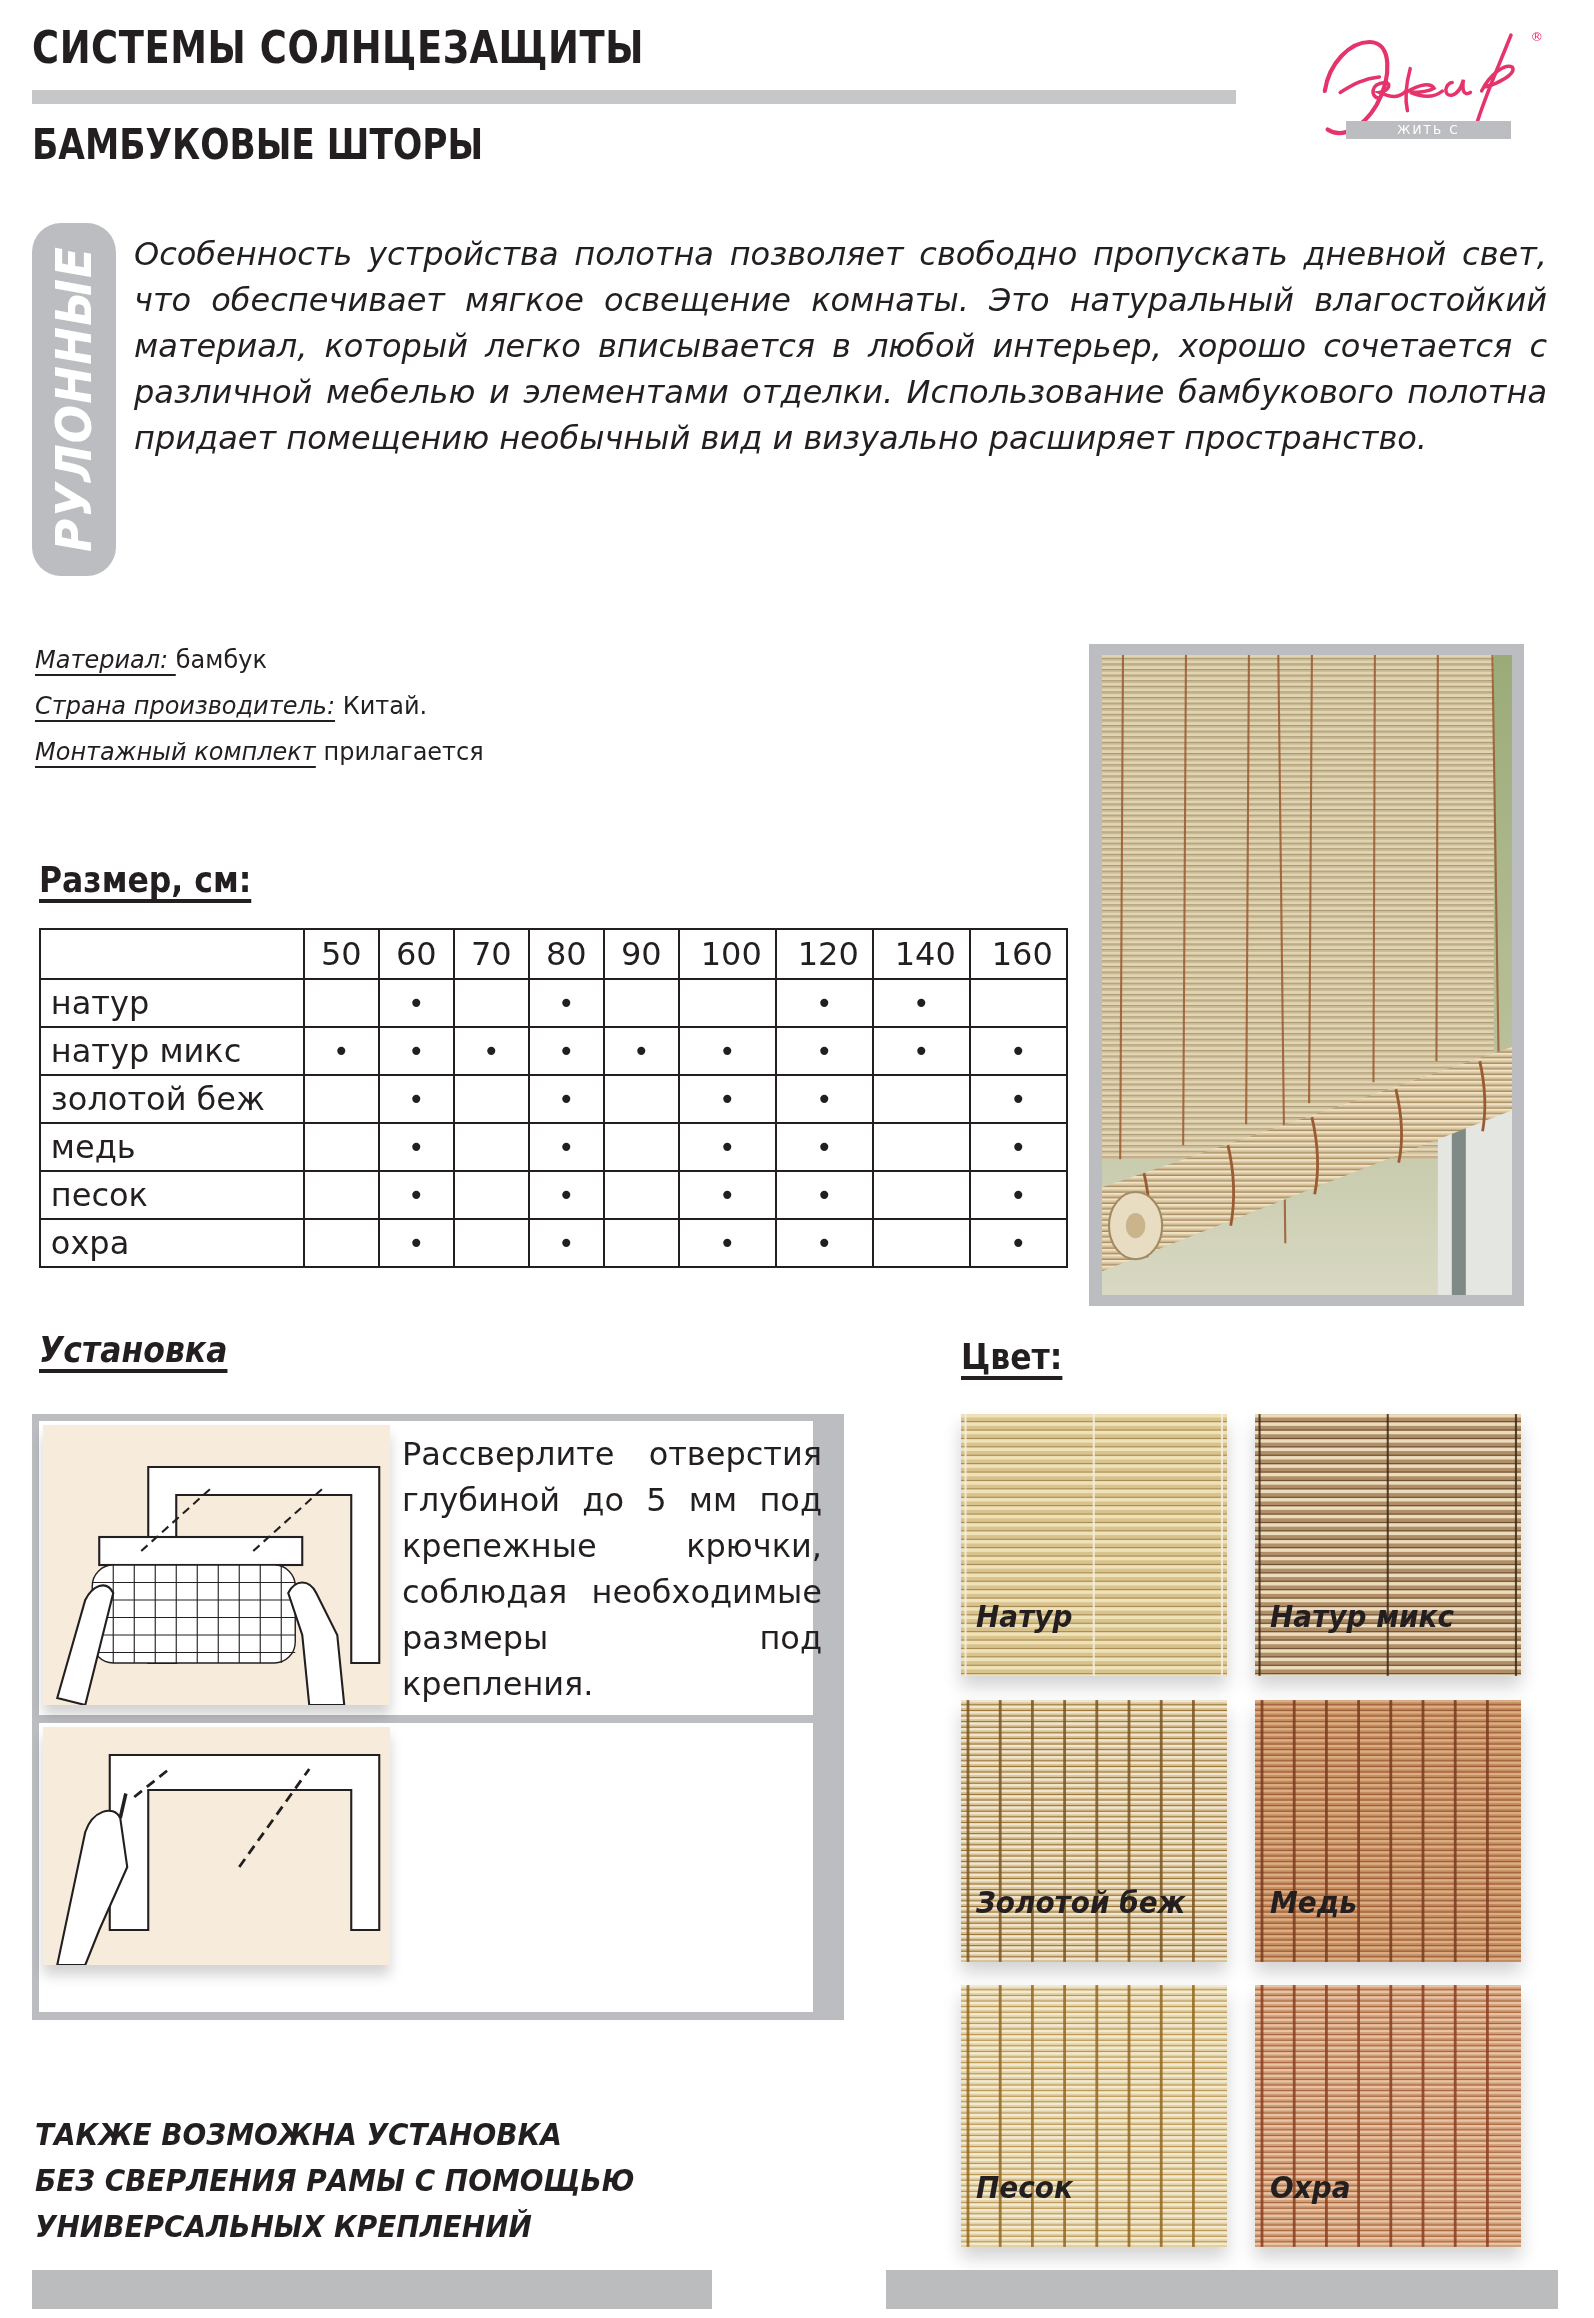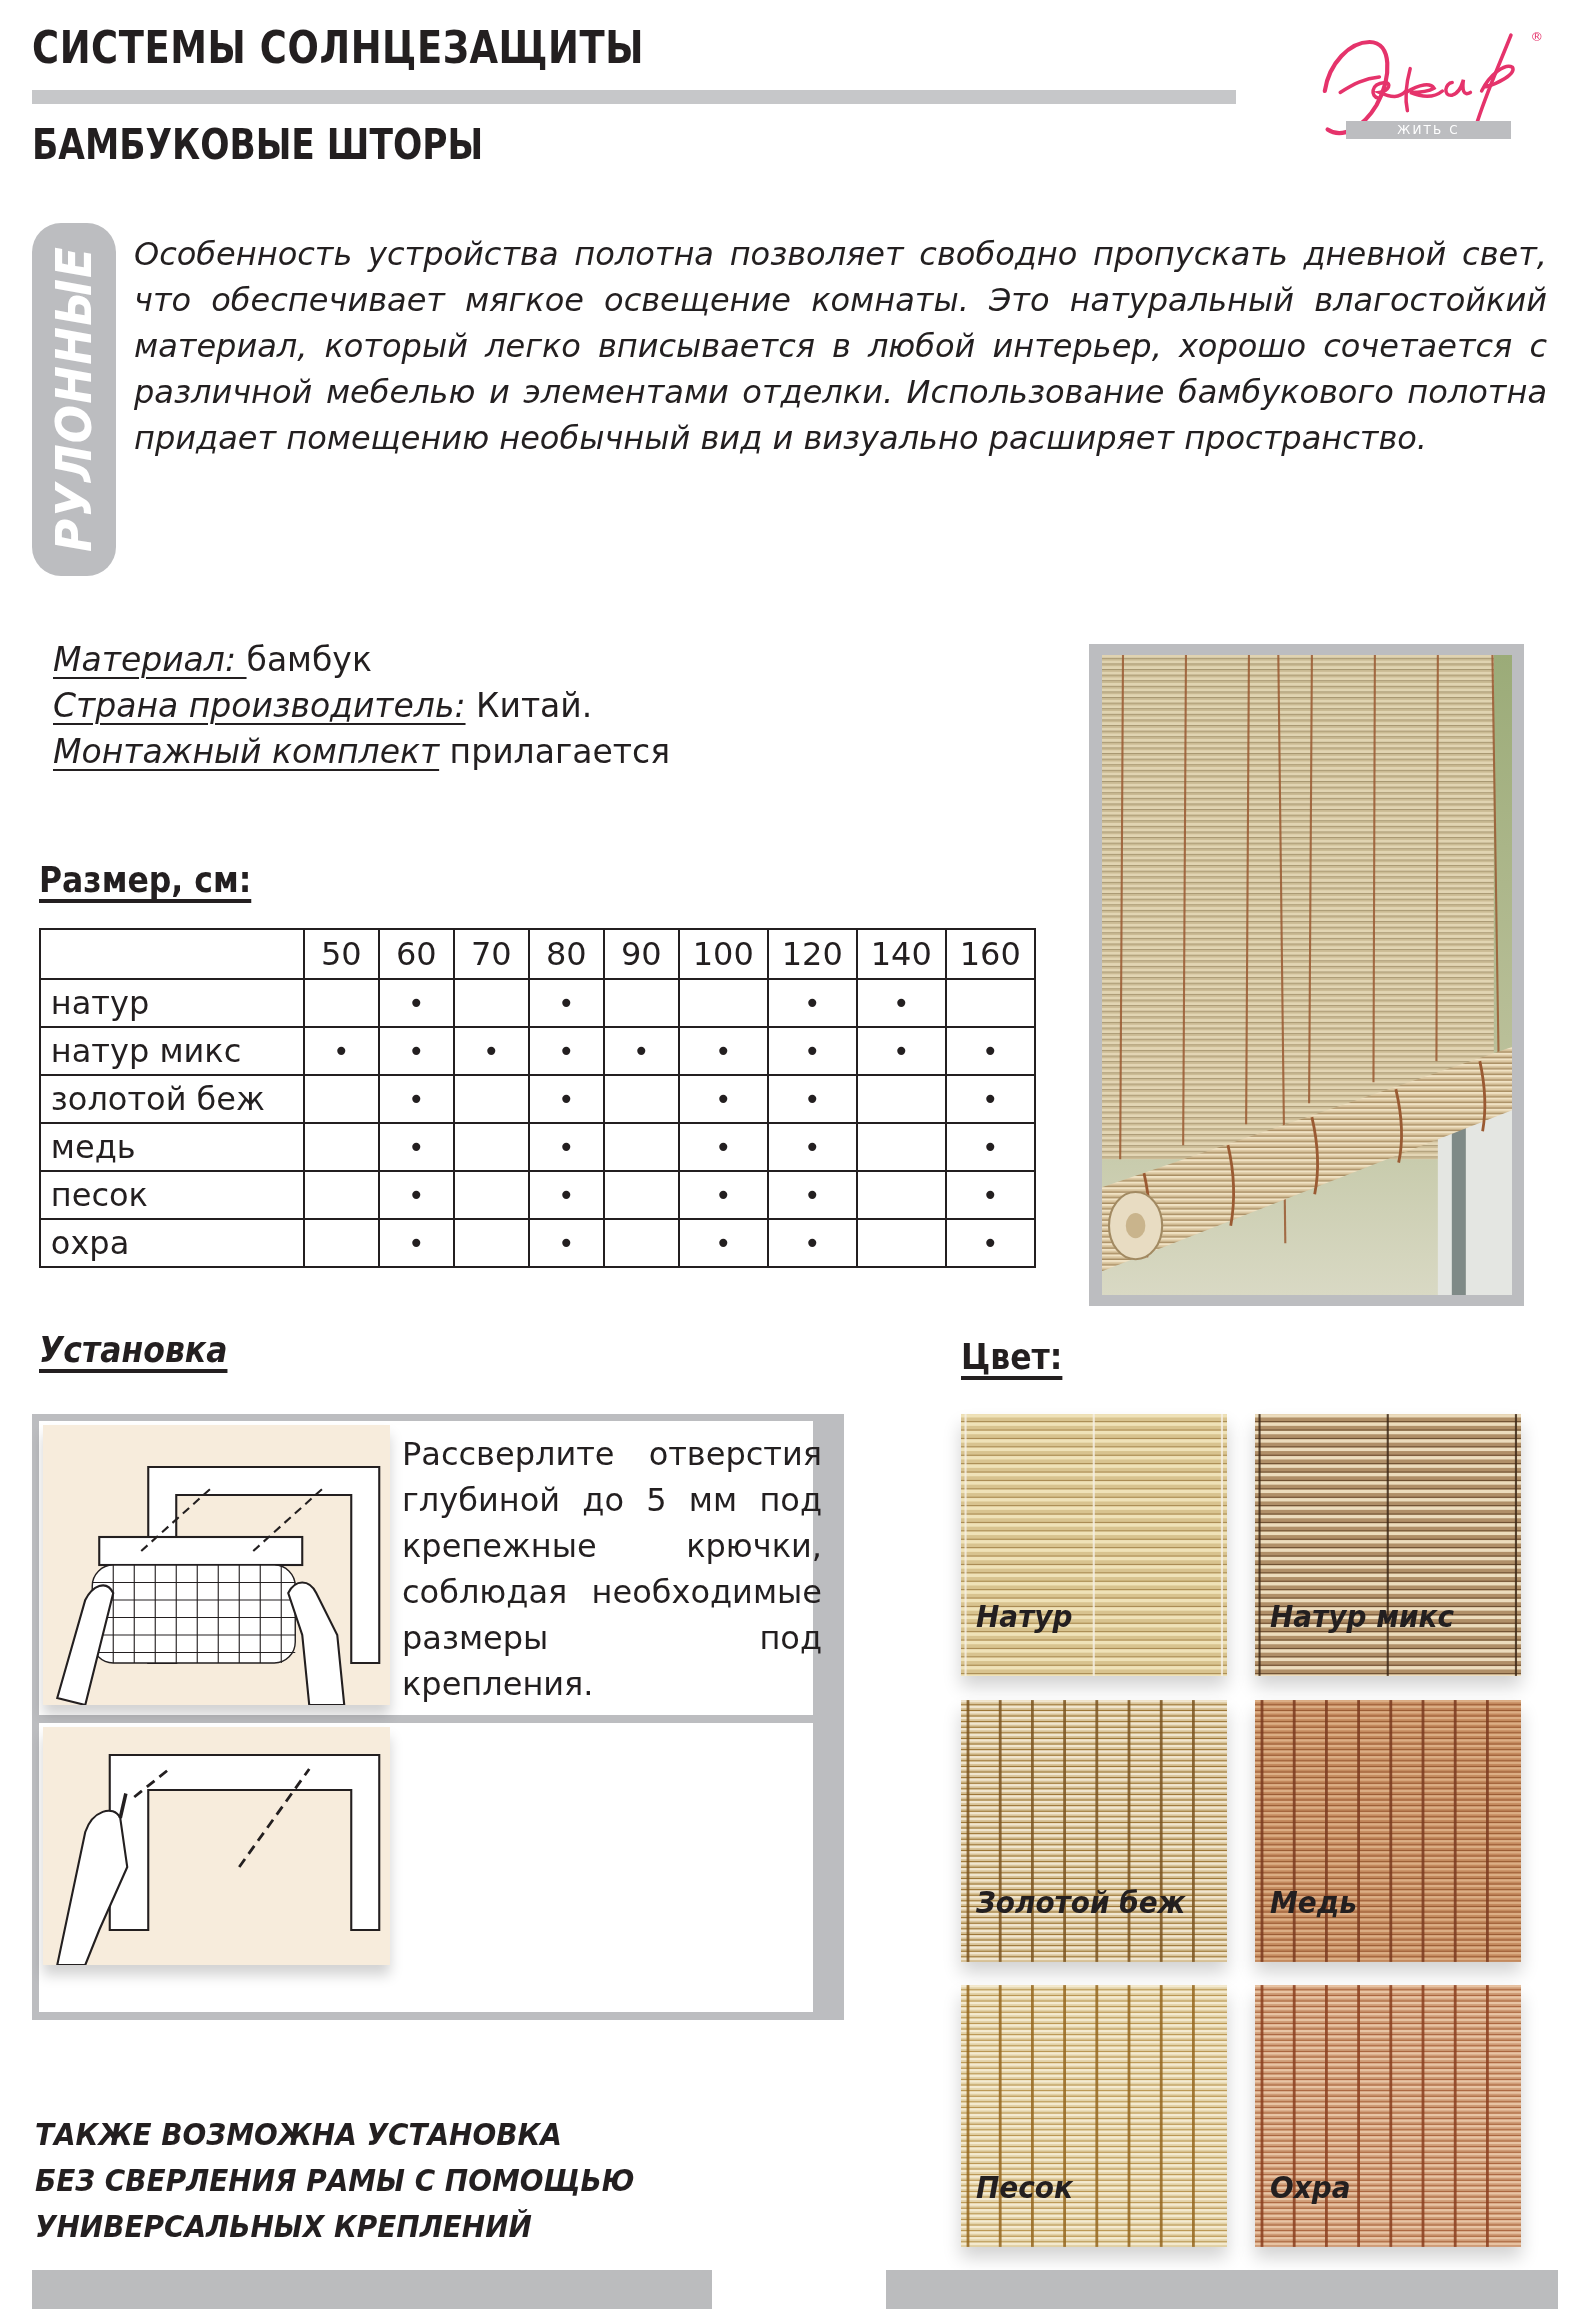--- a/index.html
+++ b/index.html
@@ -16,33 +16,33 @@
   .logo-tag { left:1346px; top:121px; width:165px; height:18px; background:#bcbdc0; color:#fff; font-size:12px; letter-spacing:2.1px; text-align:center; line-height:18px; font-family:"DejaVu Sans", sans-serif; }
 
   
   .vtab { left:32px; top:223px; width:84px; height:353px; background:#bcbdc0; border-radius:29px; }
   .vtab-label { left:74px; top:399px; color:#fff; font-weight:bold; font-style:italic; font-size:50px; transform:translate(-50%,-50%) rotate(-90deg) scaleX(0.9); white-space:nowrap; letter-spacing:1.4px; }
 
   
   .desc { left:134px; top:231px; width:1413px; font-family:"DejaVu Sans", sans-serif; font-style:italic; font-size:32px; line-height:46px; text-align:justify; text-align-last:left; }
 
   
-  .specs { left:53px; top:637px; font-size:33px; line-height:46px; }
+  .specs { left:35px; top:637px; font-size:24px; line-height:46px; }
   .spec-row { white-space:nowrap; }
   .spec-label { font-style:italic; text-decoration:underline; text-decoration-thickness:2.1px; text-underline-offset:5.6px; }
 
   .section-h { font-weight:bold; font-size:35px; text-decoration:underline; text-decoration-thickness:3.5px; text-underline-offset:7px; white-space:nowrap; transform:scaleX(0.9); transform-origin:left top; }
   .size-h { left:39px; top:860px; }
 
   
   .size-table { left:39px; top:928px; border-collapse:collapse; font-size:32px; }
   .size-table td { border:2.8px solid #231f20; height:46px; padding:0; text-align:center; vertical-align:middle; }
   .size-table td.label { width:252px; text-align:left; padding-left:9.8px; }
   .size-table td.num { width:73px; }
-  .size-table td.num.w3 { width:87px; }
+  .size-table td.num.w3 { width:87px;padding-left:8px; }
   .size-table td.dot { font-size:28px; }
   .size-table tr.head td { height:48px;margin-left:18px; }
 
   
   .photo-frame { left:1089px; top:644px; width:435px; height:662px; background:#bcbdc0; }
   .photo { left:1102px; top:655px; width:410px; height:640px; overflow:hidden; }
 
   
   .install-h { left:39px; top:1330px; font-style:italic; }
   .install-box { left:32px; top:1414px; width:812px; height:606px; background:#bcbdc0; }

